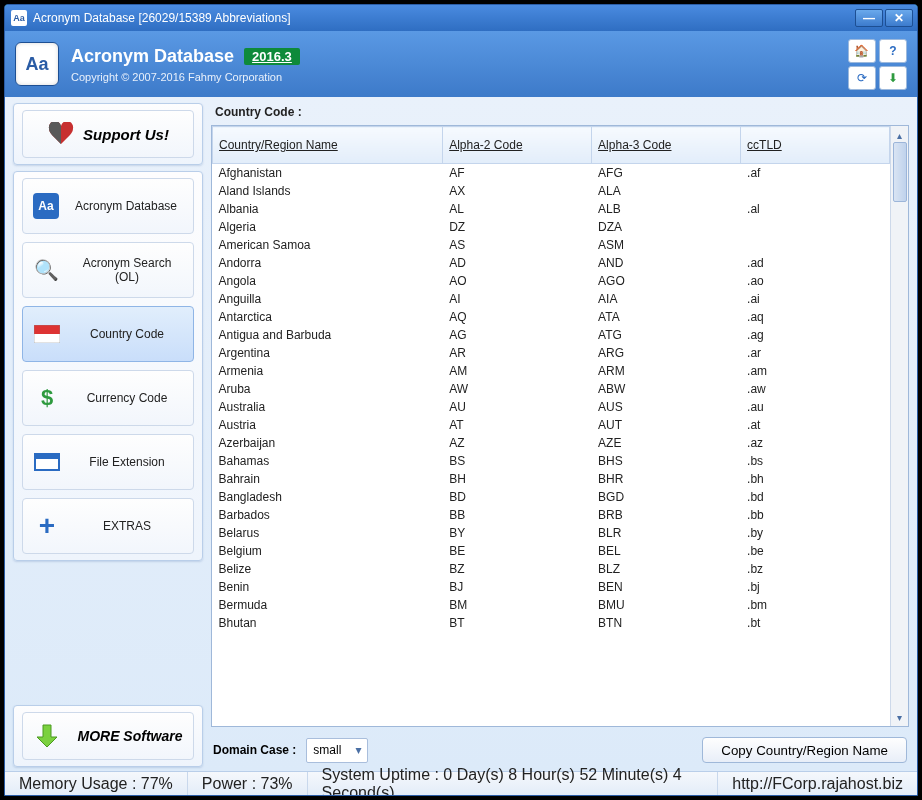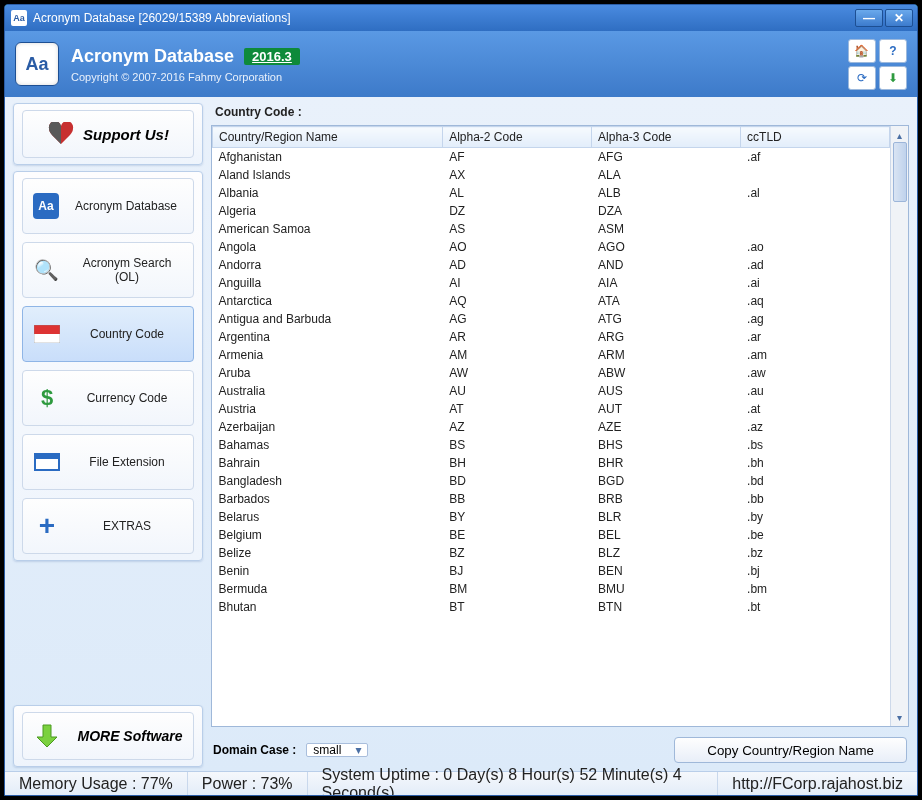--- a/index.html
+++ b/index.html
@@ -77,31 +77,31 @@
   .side-icon{width:28px;height:28px;display:flex;align-items:center;justify-content:center;font-size:20px;}
   .side-label{font-size:12px;color:#222;line-height:1.2;text-align:center;flex:1;}
   .support-btn{height:48px;display:flex;align-items:center;justify-content:center;gap:8px;font-weight:bold;font-style:italic;font-size:15px;}
   .more-btn{height:48px;display:flex;align-items:center;justify-content:center;gap:16px;font-weight:bold;font-style:italic;font-size:14px;text-align:right;}
   .spacer-side{flex:1;}
   .main{flex:1;display:flex;flex-direction:column;min-width:0;}
   .section-title{font-weight:bold;padding:2px 4px 6px;color:#222;}
   .table-wrap{flex:1;background:#fff;border:1px solid #9fb8d9;display:flex;min-height:0;}
   .table-scroll{flex:1;overflow:hidden;}
   table{width:100%;border-collapse:collapse;table-layout:fixed;font-size:12px;}
-  thead th{background:linear-gradient(to bottom,#f6fafe,#e2edfa);border:1px solid #c4d5ec;padding:3px 6px;text-align:left;font-weight:normal;color:#222;position:sticky;top:0;}
+  thead th{background:linear-gradient(to bottom,#f6fafe,#e2edfa);border:1px solid #c4d5ec;padding:11px 6px;text-align:left;font-weight:normal;color:#222;position:sticky;top:0;text-decoration:underline;}
   tbody td{padding:2px 6px;color:#222;border-right:1px solid transparent;white-space:nowrap;overflow:hidden;text-overflow:ellipsis;}
   .vscroll{width:18px;background:#f0f3f7;border-left:1px solid #cdd9ea;display:flex;flex-direction:column;align-items:center;padding:2px 0;}
   .vscroll-arrow{width:14px;height:14px;display:flex;align-items:center;justify-content:center;color:#4a6fa4;font-size:10px;cursor:pointer;}
   .vscroll-track{flex:1;width:14px;position:relative;}
   .vscroll-thumb{position:absolute;top:0;width:14px;height:60px;background:linear-gradient(to right,#d9e4f3,#bfd2ec);border:1px solid #9cb5d9;border-radius:2px;}
   .bottom-row{display:flex;align-items:center;padding:10px 2px 4px;gap:10px;}
   .domain-label{font-weight:bold;}
-  .select{display:inline-flex;align-items:center;border:1px solid #a9bedc;background:#fff;height:14px;padding:0 6px;gap:14px;cursor:pointer;border-radius:2px;}
+  .select{display:inline-flex;align-items:center;border:1px solid #a9bedc;background:#fff;height:25px;padding:0 6px;gap:14px;cursor:pointer;border-radius:2px;}
   .select .caret{color:#4a6fa4;}
-  .copy-btn{margin-left:auto;height:26px;padding:0 32px;background:linear-gradient(to bottom,#fefefe,#e8eef8);border:1px solid #9fb8d9;border-radius:4px;cursor:pointer;}
+  .copy-btn{margin-left:auto;height:26px;padding:0 18px;background:linear-gradient(to bottom,#fefefe,#e8eef8);border:1px solid #9fb8d9;border-radius:4px;cursor:pointer;}
   .statusbar{height:24px;background:linear-gradient(to bottom,#f5f8fc,#e3ecf8);border-top:1px solid #b9cee9;display:flex;align-items:center;font-size:16px;color:#222;}
   .status-cell{padding:0 14px;border-right:1px solid #c9d8ec;height:100%;display:flex;align-items:center;}
   .status-cell:last-child{border-right:none;margin-left:auto;}
 </style>
 </head>
 <body>
 
 <div class="window">
 
   <div class="titlebar">
@@ -252,30 +252,30 @@
                   <td>DZA</td>
                   <td></td>
                 </tr>
                 <tr>
                   <td>American Samoa</td>
                   <td>AS</td>
                   <td>ASM</td>
                   <td></td>
                 </tr>
                 <tr>
+                  <td>Andorra</td>
+                  <td>AD</td>
+                  <td>AND</td>
+                  <td>.ad</td>
+                </tr>
+                <tr>
                   <td>Angola</td>
                   <td>AO</td>
                   <td>AGO</td>
                   <td>.ao</td>
-                </tr>
-                <tr>
-                  <td>Andorra</td>
-                  <td>AD</td>
-                  <td>AND</td>
-                  <td>.ad</td>
                 </tr>
                 <tr>
                   <td>Anguilla</td>
                   <td>AI</td>
                   <td>AIA</td>
                   <td>.ai</td>
                 </tr>
                 <tr>
                   <td>Antarctica</td>
                   <td>AQ</td>

